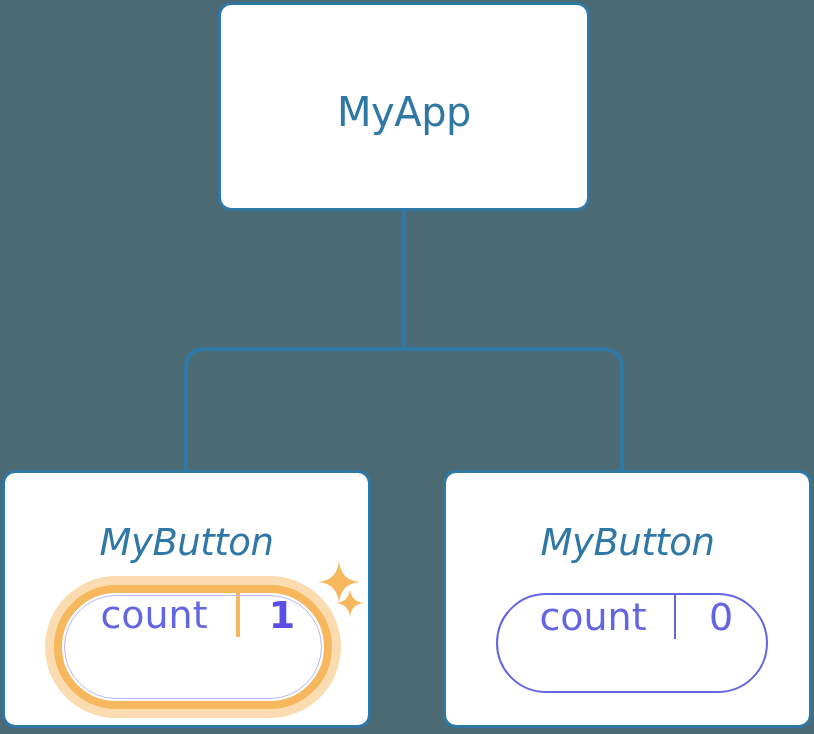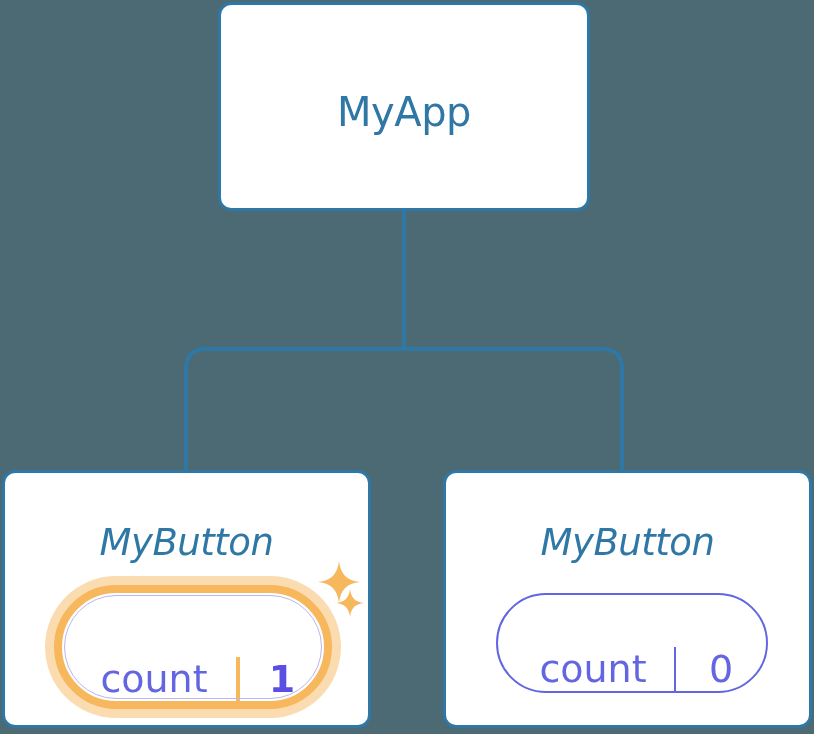--- a/index.html
+++ b/index.html
@@ -78,21 +78,21 @@
     top: 48px;
     font-size: 37px;
     line-height: 44px;
     font-style: italic;
   }
 
   
   .state-pill {
     position: absolute;
     display: flex;
-    align-items: flex-end;
+    align-items: flex-start;
     box-sizing: border-box;
     background: #ffffff;
   }
 
   .pill-key, .pill-val {
     display: flex;
     align-items: center;
     justify-content: center;
     box-sizing: border-box;
     white-space: nowrap;

